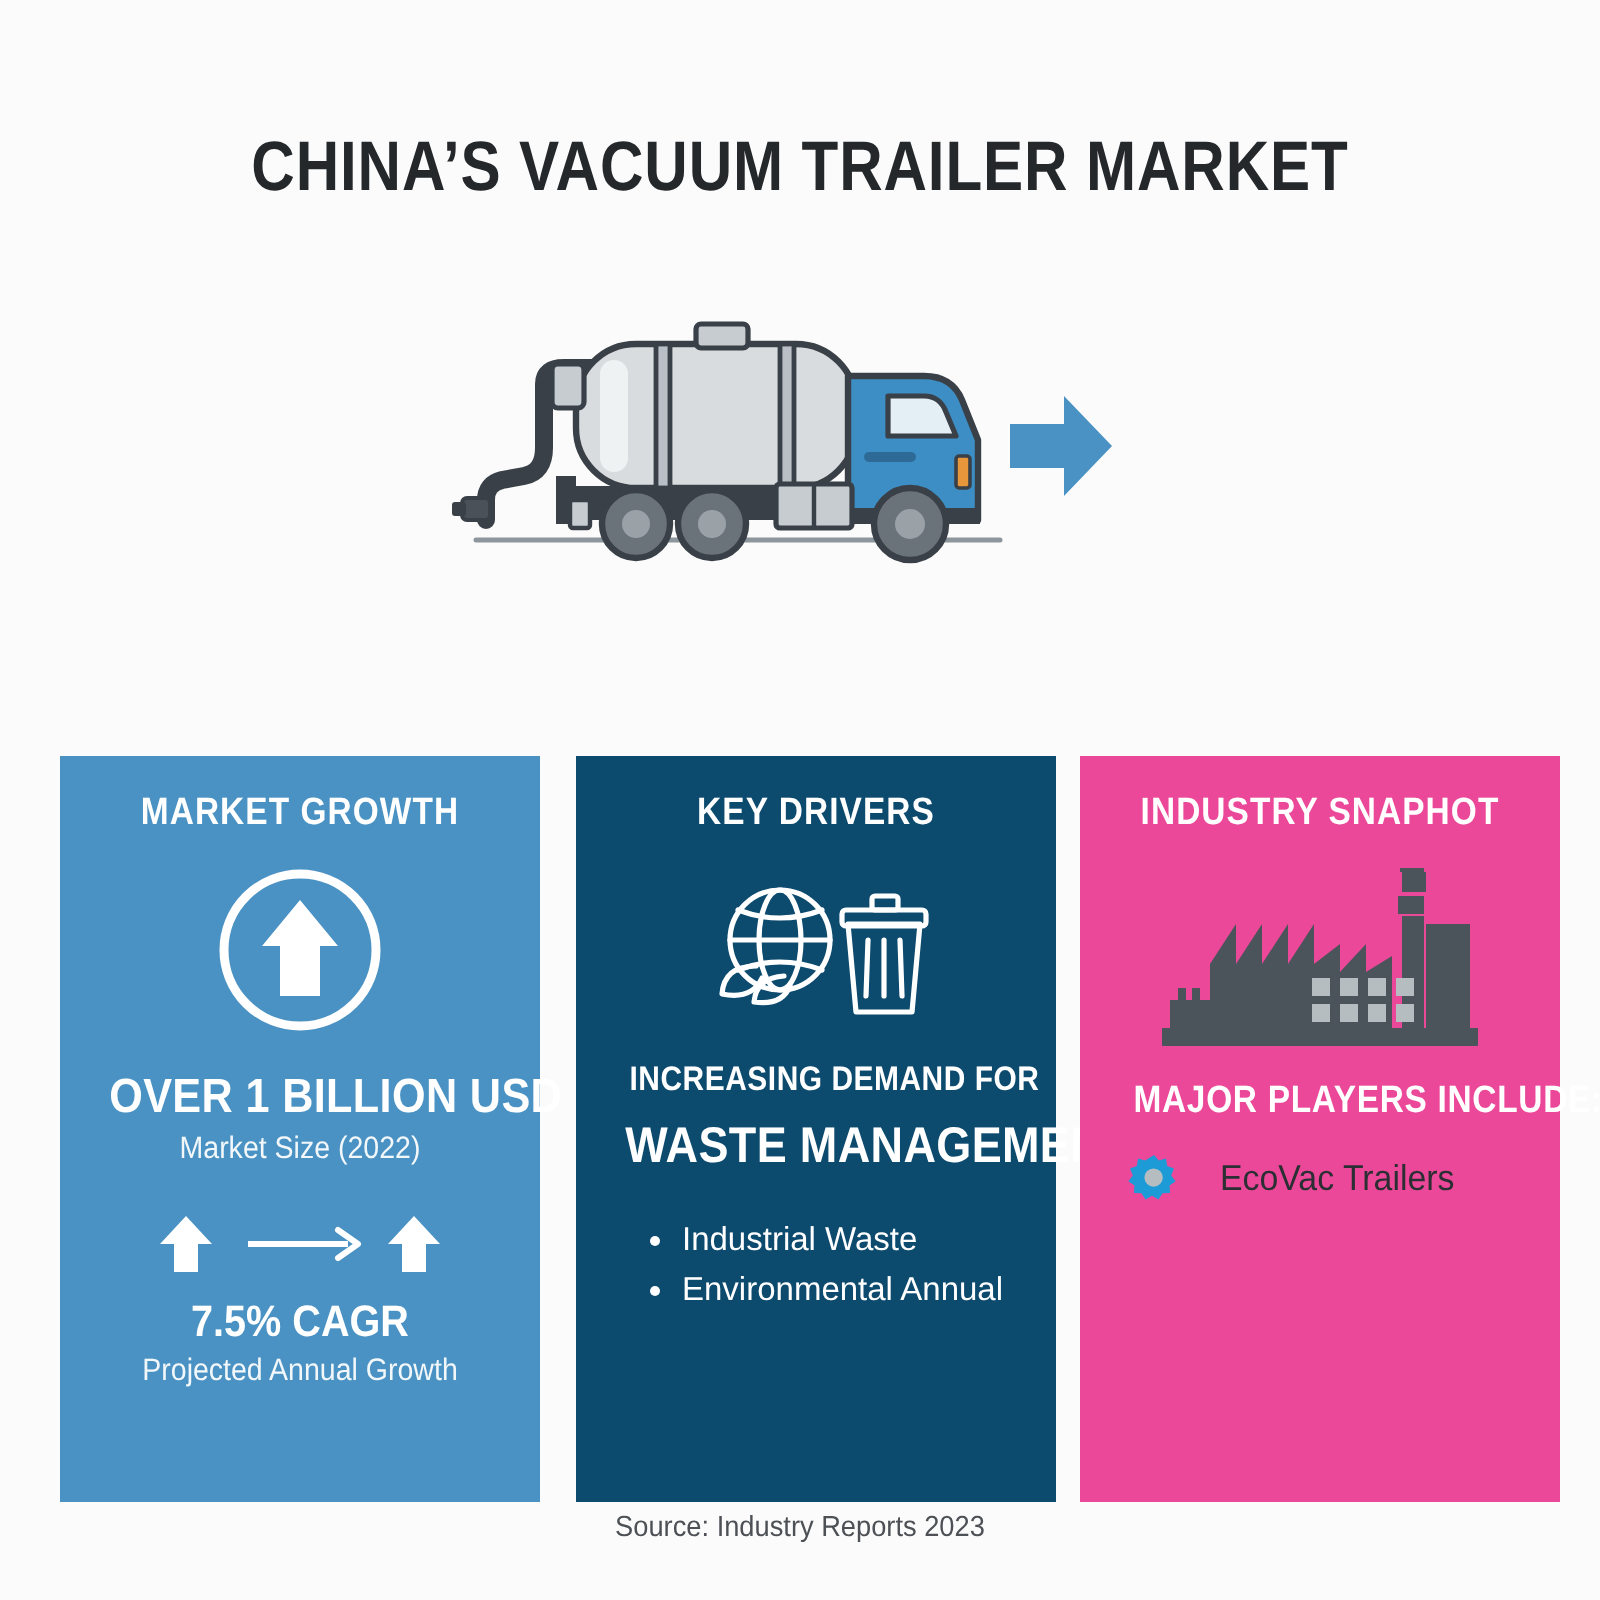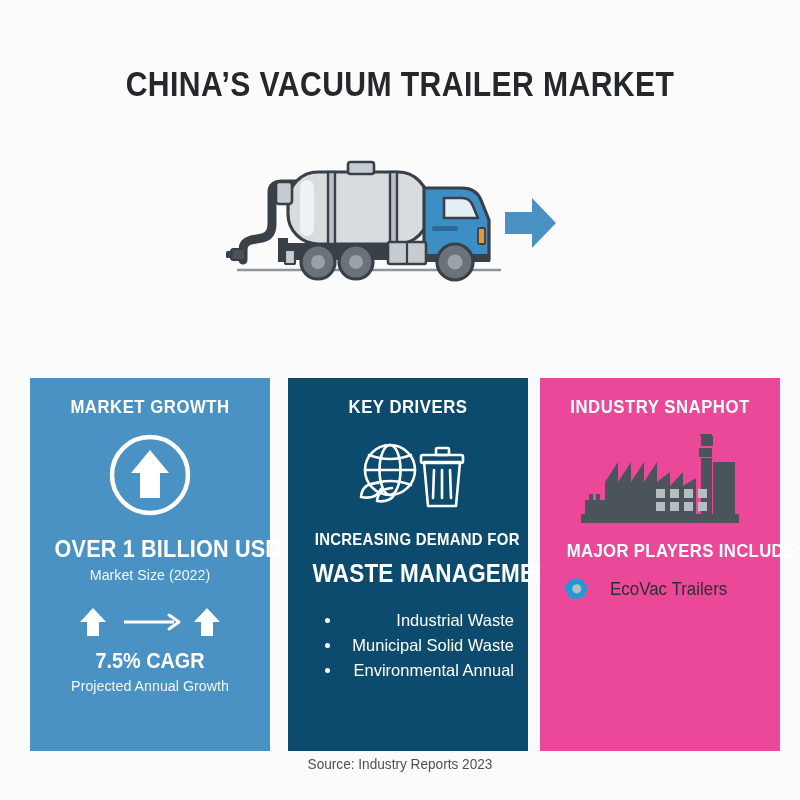--- a/index.html
+++ b/index.html
@@ -118,21 +118,21 @@
     color: #ffffff;
     transform: scaleX(0.9);
     white-space: nowrap;
     margin-top: 9px;
   }
 
   .bullets {
     margin: 20px 0 0 0;
     padding: 0;
     list-style: none;
-    text-align: right;
+    text-align: left;
     padding-left: 22px;
   }
   .bullets li {
     font-family: "Liberation Sans Narrow", "Liberation Sans", sans-serif;
     font-size: 16.5px;
     color: #ffffff;
     line-height: 1.52;
     position: relative;
     padding-left: 17px;
     white-space: nowrap;
@@ -286,21 +286,20 @@
           <line x1="102" y1="34" x2="103" y2="62"></line>
         </g>
       </svg>
     </div>
 
     <div class="drv-small" style="margin-top:18px;">INCREASING DEMAND FOR</div>
     <div class="drv-big">WASTE MANAGEMENT</div>
 
     <ul class="bullets">
       <li>Industrial Waste</li>
-      <li>Municipal Solid Waste</li>
       <li>Environmental Annual</li>
     </ul>
   </div>
 
   <div class="card card-3">
     <div class="card-head">INDUSTRY SNAPHOT</div>
 
     <div class="icon-slot" style="margin-top:16px;">
       <svg width="166" height="92" viewBox="0 0 166 92">
         <g fill="#4b535b">

